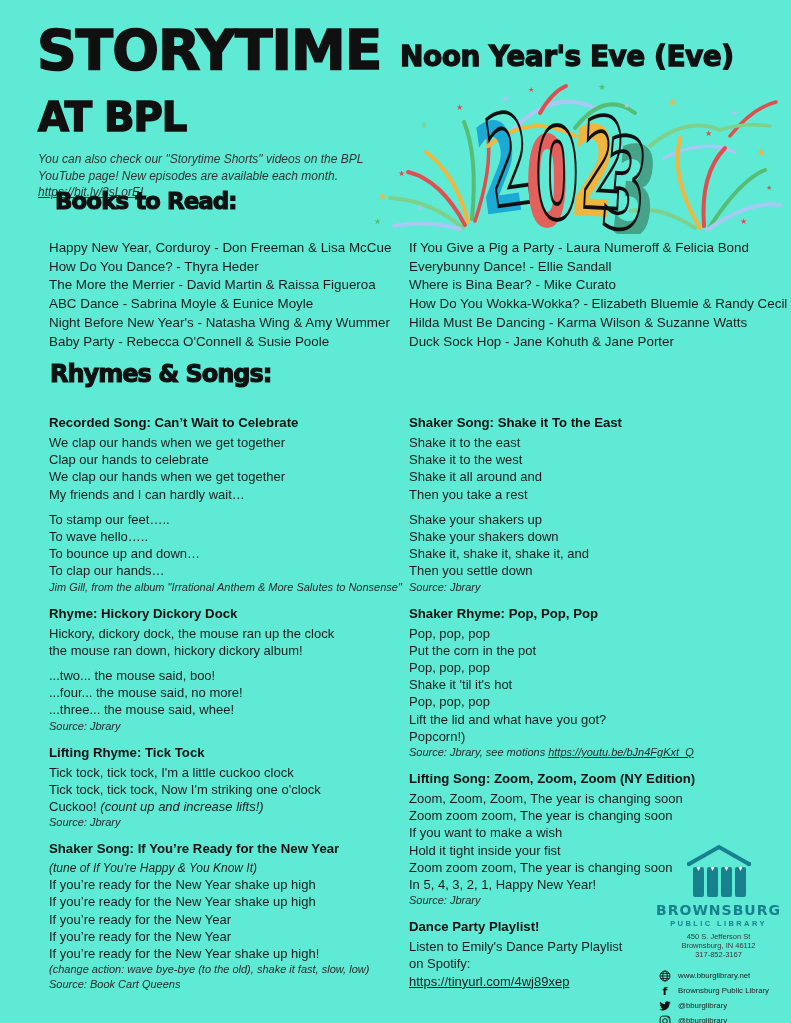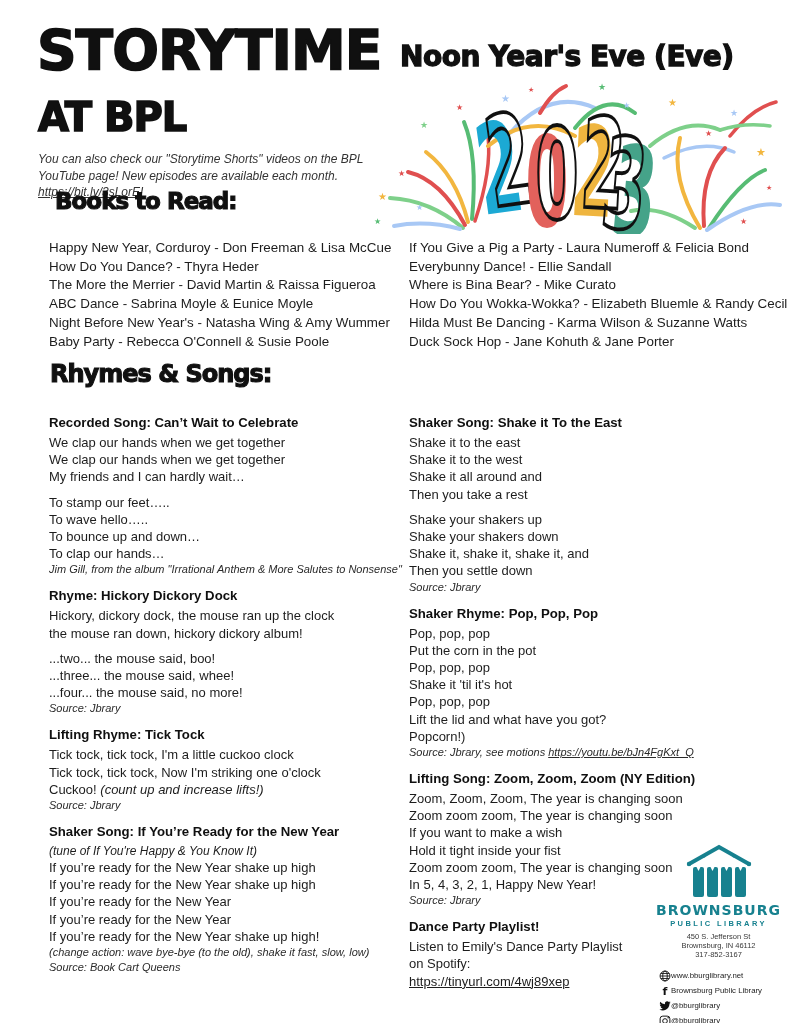--- a/index.html
+++ b/index.html
@@ -1,16 +1,16 @@
 <!DOCTYPE html>
 <html><head>
 <meta charset="utf-8">
 <style>
   html,body{margin:0;padding:0;background:#888;}
-  .page{position:relative;width:791px;height:1023px;background:#ffffff;overflow:hidden;
+  .page{position:relative;width:791px;height:1023px;background:#5eead4;overflow:hidden;
         font-family:"Liberation Sans",sans-serif;color:#1d1d1d;}
   .abs{position:absolute;}
 
   
   .brush{font-family:"DejaVu Sans",sans-serif;font-weight:bold;color:#101010;
          -webkit-text-stroke:1.6px #101010;letter-spacing:-1px;}
   .title-main{left:37px;top:22px;font-size:55px;line-height:1.05;}
   .title-sub{left:38px;top:96px;font-size:40px;line-height:1.05;}
   .books-heading{left:55px;top:188px;font-size:23px;-webkit-text-stroke:1.1px #101010;}
   .rhymes-heading{left:50px;top:360px;font-size:24px;-webkit-text-stroke:1.1px #101010;}
@@ -45,21 +45,21 @@
   .year-graphic{left:368px;top:78px;width:423px;height:156px;}
 
   
   .footer{left:646px;top:842px;width:145px;}
   .logo-icon{display:block;margin:0 auto;}
   .lib-name{margin-top:4px;text-align:center;font-size:14px;font-weight:bold;
             color:#17818F;letter-spacing:1px;font-family:"DejaVu Sans",sans-serif;}
   .lib-sub{text-align:center;font-size:7.5px;font-weight:bold;color:#17818F;letter-spacing:2.4px;margin-top:1px;}
   .lib-address{margin-top:5px;text-align:center;font-size:7.5px;line-height:8.8px;color:#3a3a3a;}
   .socials{margin-top:9px;margin-left:13px;}
-  .social-row{display:flex;align-items:center;height:15px;}
+  .social-row{display:flex;align-items:center;gap:7px;height:15px;}
   .social-label{font-size:7.8px;color:#222;}
 </style>
 </head>
 <body>
 
 <div class="page">
 
   <div class="abs brush title-main">STORYTIME</div>
   <div class="abs brush title-sub">AT BPL</div>
 
@@ -158,41 +158,42 @@
       <div class="book-line"><span class="book-title">Hilda Must Be Dancing</span><span> - Karma Wilson &amp; Suzanne Watts</span></div>
       <div class="book-line"><span class="book-title">Duck Sock Hop</span><span> - Jane Kohuth &amp; Jane Porter</span></div>
     </div>
 
   <div class="abs brush rhymes-heading">Rhymes &amp; Songs:</div>
   <div class="abs rhyme-col left">
       <div class="rblock">
         <h3>Recorded Song: Can’t Wait to Celebrate</h3>
         <div class="group">
           <div class="line"><span class="part">We clap our hands when we get together</span></div>
+          <div class="line"><span class="part">Clap our hands to celebrate</span></div>
           <div class="line"><span class="part">We clap our hands when we get together</span></div>
           <div class="line"><span class="part">My friends and I can hardly wait…</span></div>
         </div>
         <div class="group">
           <div class="line"><span class="part">To stamp our feet…..</span></div>
           <div class="line"><span class="part">To wave hello…..</span></div>
           <div class="line"><span class="part">To bounce up and down…</span></div>
           <div class="line"><span class="part">To clap our hands…</span></div>
           <div class="line small"><span class="part">Jim Gill, from the album "Irrational Anthem &amp; More Salutes to Nonsense"</span></div>
         </div>
       </div>
       <div class="rblock">
         <h3>Rhyme: Hickory Dickory Dock</h3>
         <div class="group">
           <div class="line"><span class="part">Hickory, dickory dock, the mouse ran up the clock</span></div>
           <div class="line"><span class="part">the mouse ran down, hickory dickory album!</span></div>
         </div>
         <div class="group">
           <div class="line"><span class="part">...two... the mouse said, boo!</span></div>
+          <div class="line"><span class="part">...four... the mouse said, no more!</span></div>
           <div class="line"><span class="part">...three... the mouse said, whee!</span></div>
-          <div class="line"><span class="part">...four... the mouse said, no more!</span></div>
           <div class="line small"><span class="part">Source: Jbrary</span></div>
         </div>
       </div>
       <div class="rblock">
         <h3>Lifting Rhyme: Tick Tock</h3>
         <div class="group">
           <div class="line"><span class="part">Tick tock, tick tock, I'm a little cuckoo clock</span></div>
           <div class="line"><span class="part">Tick tock, tick tock, Now I'm striking one o'clock</span></div>
           <div class="line"><span class="part">Cuckoo! </span><span class="part i">(count up and increase lifts!)</span></div>
           <div class="line small"><span class="part">Source: Jbrary</span></div>

